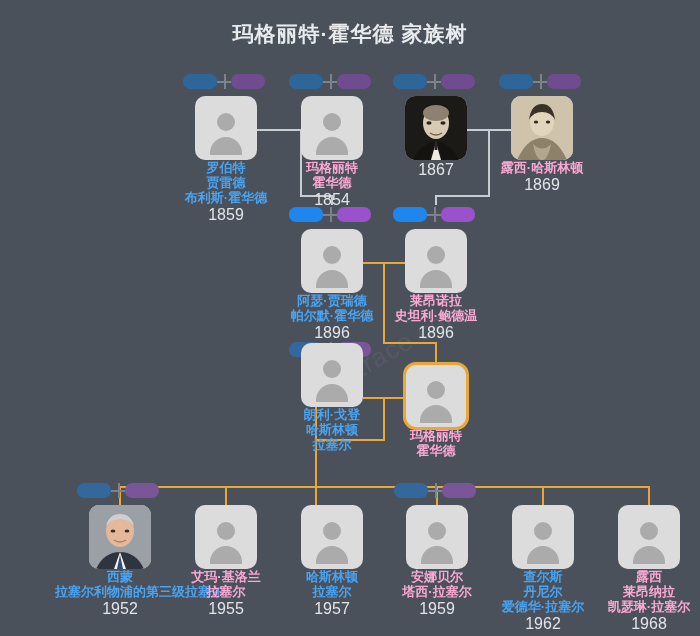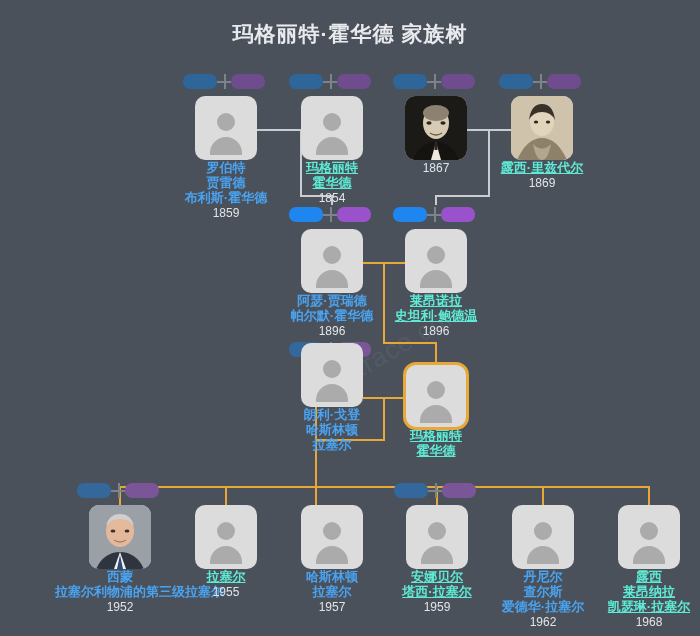--- a/index.html
+++ b/index.html
@@ -69,22 +69,22 @@
   }
   .av-body {
     position:absolute; left:50%; top:41px; width:32px; height:18px;
     margin-left:-16px; background:#ababab;
     border-radius:16px 16px 0 0;
   }
   .photo { position:absolute; inset:0; }
   .nm { text-align:center; font-size:13px; line-height:15px; font-weight:bold;
         white-space:nowrap; }
   .nm.m { color:#4aa3f0; }
-  .nm.f { color:#5eead4;text-decoration:underline; }
-  .yr { text-align:center; color:#e2e4e7; font-size:12px; margin-top:1px; }
+  .nm.f { color:#f9a8d4; }
+  .yr { text-align:center; color:#e2e4e7; font-size:16px; margin-top:1px; }
 </style>
 </head>
 <body>
 
 <div id="stage">
 
   <div class="title">玛格丽特·霍华德 家族树</div>
   <div class="watermark">pptrace.com</div>
 
   <svg class="lines" viewBox="0 0 700 636">
@@ -182,21 +182,21 @@
           <svg class="photo" viewBox="0 0 62 64" preserveAspectRatio="none">
             <rect width="62" height="64" fill="#cfc3ac"></rect>
             <ellipse cx="31" cy="26" rx="12" ry="14" fill="#e2d5bd"></ellipse>
             <path d="M18 24 q2 -16 13 -16 q11 0 13 16 q-4 -8 -13 -8 q-9 0 -13 8z" fill="#3a3128"></path>
             <ellipse cx="25" cy="26" rx="2.2" ry="1.5" fill="#33291f"></ellipse>
             <ellipse cx="37" cy="26" rx="2.2" ry="1.5" fill="#33291f"></ellipse>
             <path d="M6 64 q10 -22 25 -22 q15 0 25 22 z" fill="#8e8169"></path>
             <path d="M22 48 q9 9 18 0 q-3 16 -9 16 q-6 0 -9 -16z" fill="#b3a68c"></path>
           </svg>
         </div>
-        <div class="nm f">露西·里兹代尔</div>
+        <div class="nm f">露西·哈斯林顿</div>
         <div class="yr">1869</div>
       </div>
       <div class="pills" style="left:289px; top:207px;">
         <div class="pill m bright"></div>
         <div class="pill-bar"></div>
         <div class="pill-stem"></div>
         <div class="pill f bright"></div>
       </div>
       <div class="node" style="left:267px; top:229px;">
         <div class="avatar">
@@ -267,20 +267,21 @@
         </div>
         <div class="nm m">西蒙</div>
         <div class="nm m">拉塞尔利物浦的第三级拉塞尔</div>
         <div class="yr">1952</div>
       </div>
       <div class="node" style="left:161px; top:505px;">
         <div class="avatar">
           <div class="av-head"></div>
           <div class="av-body"></div>
         </div>
+        <div class="nm f">艾玛·基洛兰</div>
         <div class="nm f">拉塞尔</div>
         <div class="yr">1955</div>
       </div>
       <div class="node" style="left:267px; top:505px;">
         <div class="avatar">
           <div class="av-head"></div>
           <div class="av-body"></div>
         </div>
         <div class="nm m">哈斯林顿</div>
         <div class="nm m">拉塞尔</div>
@@ -299,22 +300,22 @@
         </div>
         <div class="nm f">安娜贝尔</div>
         <div class="nm f">塔西·拉塞尔</div>
         <div class="yr">1959</div>
       </div>
       <div class="node" style="left:478px; top:505px;">
         <div class="avatar">
           <div class="av-head"></div>
           <div class="av-body"></div>
         </div>
+        <div class="nm m">查尔斯</div>
         <div class="nm m">丹尼尔</div>
-        <div class="nm m">查尔斯</div>
         <div class="nm m">爱德华·拉塞尔</div>
         <div class="yr">1962</div>
       </div>
       <div class="node" style="left:584px; top:505px;">
         <div class="avatar">
           <div class="av-head"></div>
           <div class="av-body"></div>
         </div>
         <div class="nm f">露西</div>
         <div class="nm f">莱昂纳拉</div>

